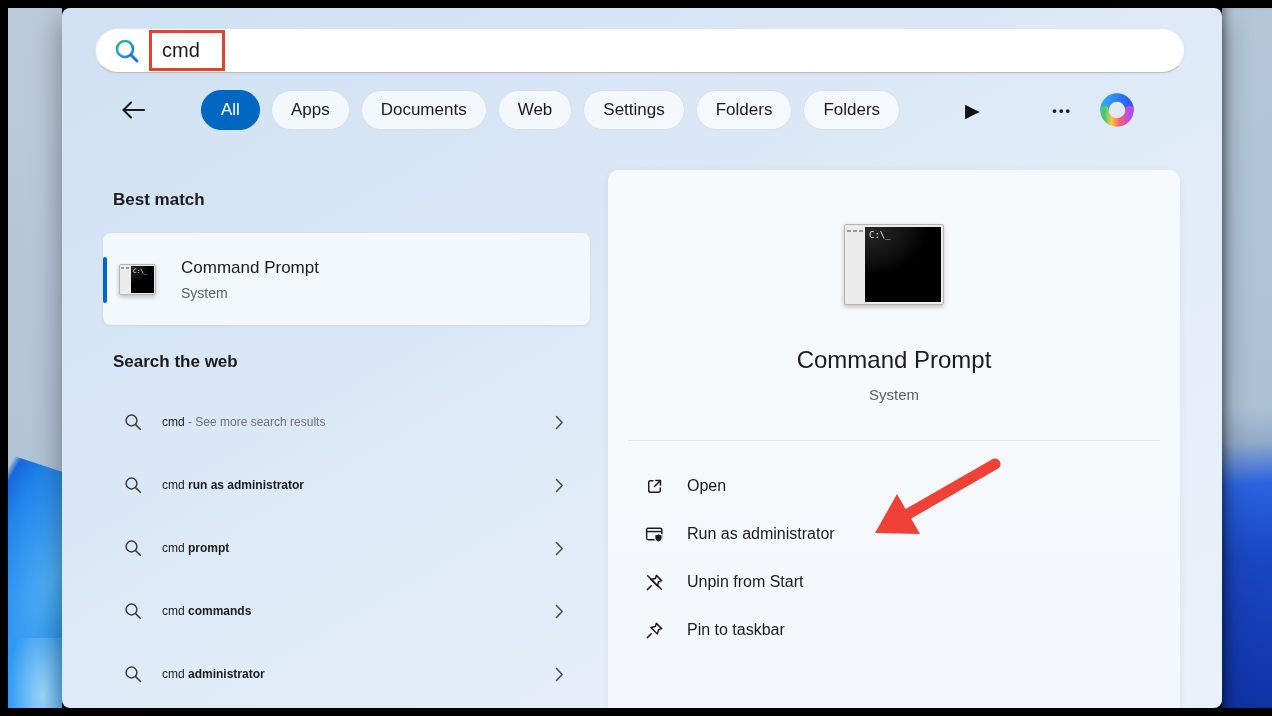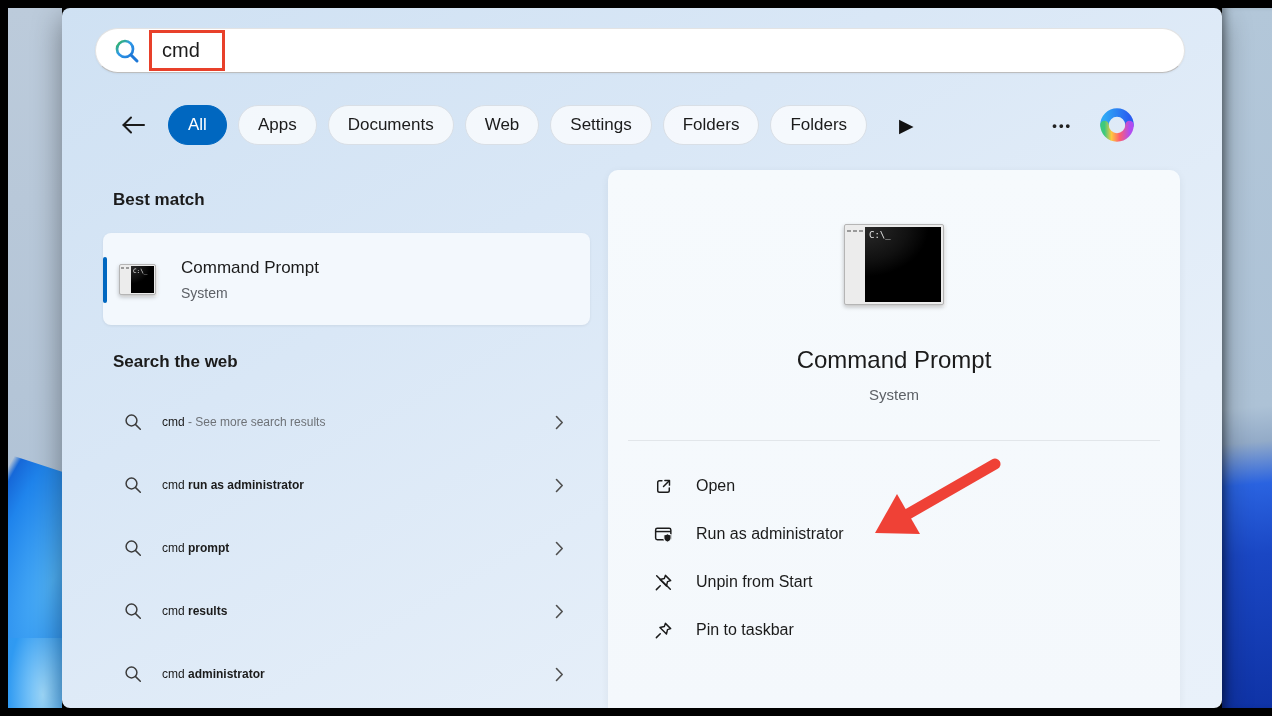--- a/index.html
+++ b/index.html
@@ -30,22 +30,22 @@
   .search-pill { position:absolute; left:33px; top:20px; width:1090px; height:45px;
             background:#fff; border:1px solid #e3e3e3; border-bottom-color:#bdbdbd;
             border-radius:23px; display:flex; align-items:center; padding-left:17px;
             box-shadow:0 1px 2px rgba(0,0,0,.05); }
   .search-pill .mag { width:28px; height:28px; flex:0 0 auto; }
   .query-box { margin-left:8px; border:3px solid #e8402a; height:41px;
             display:flex; align-items:center; padding:0 22px 0 10px;
             font-size:20px; color:#1b1b1b; }
 
   
-  .filter-row { position:absolute; left:33px; top:95px; width:1090px; height:44px;
-            display:flex; align-items:center; }
+  .filter-row { position:absolute; left:33px; top:80px; width:1090px; height:44px;
+            display:flex; align-items:center;gap:33px; }
   .back-btn { margin-left:25px; width:26px; height:22px; flex:0 0 auto; cursor:pointer; }
   .tabs { display:flex; align-items:center; gap:11px; margin-left:22px; }
   .pill { height:40px; border-radius:20px; padding:0 19px; display:flex; align-items:center;
           font-size:17px; color:#1b1b1b; background:rgba(255,255,255,.72);
           border:1px solid #d9dfe6; cursor:pointer; }
   .pill.selected { background:#0067c0; border-color:#0067c0; color:#fff; }
   .play-btn { margin-left:32px; font-size:19px; color:#111; cursor:pointer; line-height:1; }
   .right-cluster { margin-left:auto; display:flex; align-items:center; padding-right:47px; }
   .more-btn { font-size:13px; letter-spacing:2px; color:#222; cursor:pointer; font-weight:bold; }
   .copilot { width:42px; height:42px; margin-left:24px; cursor:pointer; }
@@ -91,21 +91,21 @@
   .cmd-icon-sm .cmd-frame { padding:1px; }
   .cmd-icon-sm .cmd-titlebar { height:5px; }
   .cmd-icon-sm .cmd-titlebar i { width:3px; height:1.5px; }
   .cmd-icon-sm .cmd-screen { font-size:6px; padding:1px 0 0 2px; }
 
   .preview-title { margin-top:41px; font-size:24px; color:#1b1b1b; }
   .preview-sub { margin-top:12px; font-size:15px; color:#5d6167; }
   .divider { width:532px; height:1px; background:#e2e6ea; margin-top:37px; }
 
   .actions { width:100%; margin-top:21px; }
-  .action-row { height:48px; display:flex; align-items:center; cursor:pointer;padding-left:9px; }
+  .action-row { height:48px; display:flex; align-items:center; cursor:pointer; }
   .action-row .aicon { margin-left:36px; width:21px; height:21px; flex:0 0 auto; }
   .action-label { margin-left:22px; font-size:16px; color:#1b1b1b; }
 
   
   .arrow-overlay { position:absolute; left:0; top:0; width:1160px; height:700px;
             pointer-events:none; }
 </style>
 </head>
 <body>
 
@@ -226,21 +226,21 @@
         <svg class="sug-chev" viewBox="0 0 9 15">
           <polyline points="1.5,1.5 7.2,7.5 1.5,13.5" fill="none" stroke="#4f4f4f" stroke-width="1.6" stroke-linecap="round" stroke-linejoin="round"></polyline>
         </svg>
       </div>
 
       <div class="sug-row">
         <svg class="sicon" viewBox="0 0 19 19">
           <circle cx="7.5" cy="7.5" r="5.4" fill="none" stroke="#3c3c3c" stroke-width="1.5"></circle>
           <line x1="11.6" y1="11.6" x2="16.3" y2="16.3" stroke="#3c3c3c" stroke-width="1.5" stroke-linecap="round"></line>
         </svg>
-        <span class="sug-text"><span>cmd </span><span class="boldpart">results</span></span>
+        <span class="sug-text"><span>cmd </span><span class="boldpart">commands</span></span>
         <svg class="sug-chev" viewBox="0 0 9 15">
           <polyline points="1.5,1.5 7.2,7.5 1.5,13.5" fill="none" stroke="#4f4f4f" stroke-width="1.6" stroke-linecap="round" stroke-linejoin="round"></polyline>
         </svg>
       </div>
 
       <div class="sug-row">
         <svg class="sicon" viewBox="0 0 19 19">
           <circle cx="7.5" cy="7.5" r="5.4" fill="none" stroke="#3c3c3c" stroke-width="1.5"></circle>
           <line x1="11.6" y1="11.6" x2="16.3" y2="16.3" stroke="#3c3c3c" stroke-width="1.5" stroke-linecap="round"></line>
         </svg>

